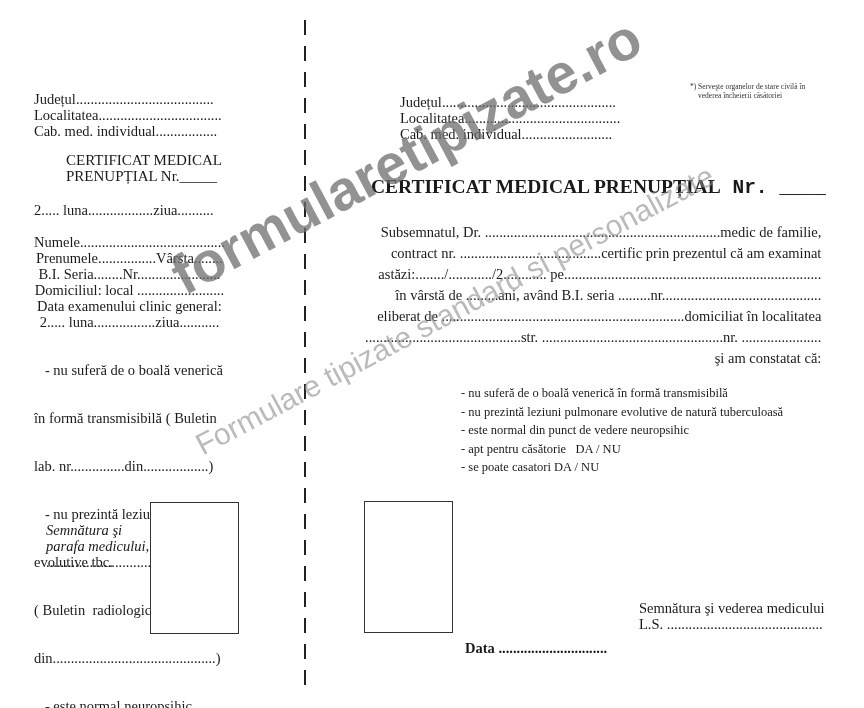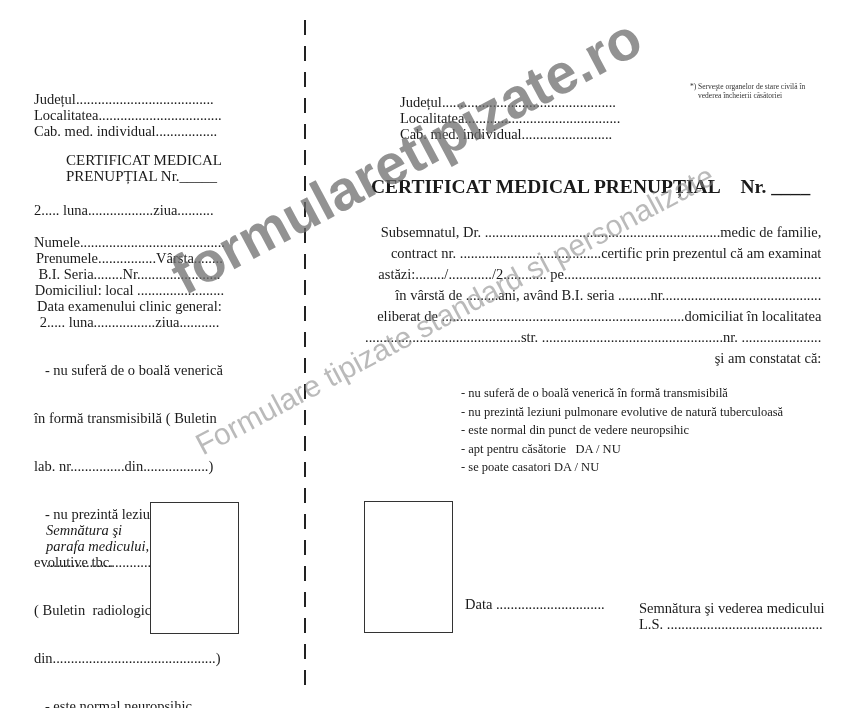--- a/index.html
+++ b/index.html
@@ -87,21 +87,21 @@
   </div>
 
   <div class="abs l" style="left:372px; top:94px;margin-left:28px;">
     <div>Județul................................................</div>
     <div>Localitatea...........................................</div>
     <div>Cab. med. individual.........................</div>
   </div>
 
   <div class="abs title-r" style="left:371px; top:176px;">
     <span>CERTIFICAT MEDICAL PRENUPȚIAL</span>
-    <span style="margin-left:16px;">Nr. ____</span>
+    <span style="margin-left:8px;font-family:Liberation Mono, monospace;">Nr. ____</span>
   </div>
 
   <div class="abs r" style="left:365px; top:222px;text-align:right;">
     <div>Subsemnatul, Dr. .................................................................medic de familie,</div>
     <div>contract nr. .......................................certific prin prezentul că am examinat</div>
     <div>astăzi:......../............/2............ pe.......................................................................</div>
     <div>în vârstă de .........ani, având B.I. seria .........nr............................................</div>
     <div>eliberat de ...................................................................domiciliat în localitatea</div>
     <div>...........................................str. ..................................................nr. ......................</div>
     <div>şi am constatat că:</div>
@@ -110,21 +110,21 @@
   <div class="abs list-r" style="left:461px; top:384px;">
     <div>- nu suferă de o boală venerică în formă transmisibilă</div>
     <div>- nu prezintă leziuni pulmonare evolutive de natură tuberculoasă</div>
     <div>- este normal din punct de vedere neuropsihic</div>
     <div style="white-space:pre;">- apt pentru căsătorie   DA / NU</div>
     <div>- se poate casatori DA / NU</div>
   </div>
 
   <div class="box" style="left:364px; top:501px; width:87px; height:130px;"></div>
 
-  <div class="abs l" style="left:465px; top:596px;">Data ..............................</div>
+  <div class="abs l" style="left:465px; top:640px;font-weight:bold;">Data ..............................</div>
 
   <div class="abs l" style="left:639px; top:600px;">
     <div>Semnătura şi vederea medicului</div>
     <div>L.S. ...........................................</div>
   </div>
 </div>
 
 <div class="wm1">formularetipizate.ro</div>
 <div class="wm2">Formulare tipizate standard si personalizate</div>
 

